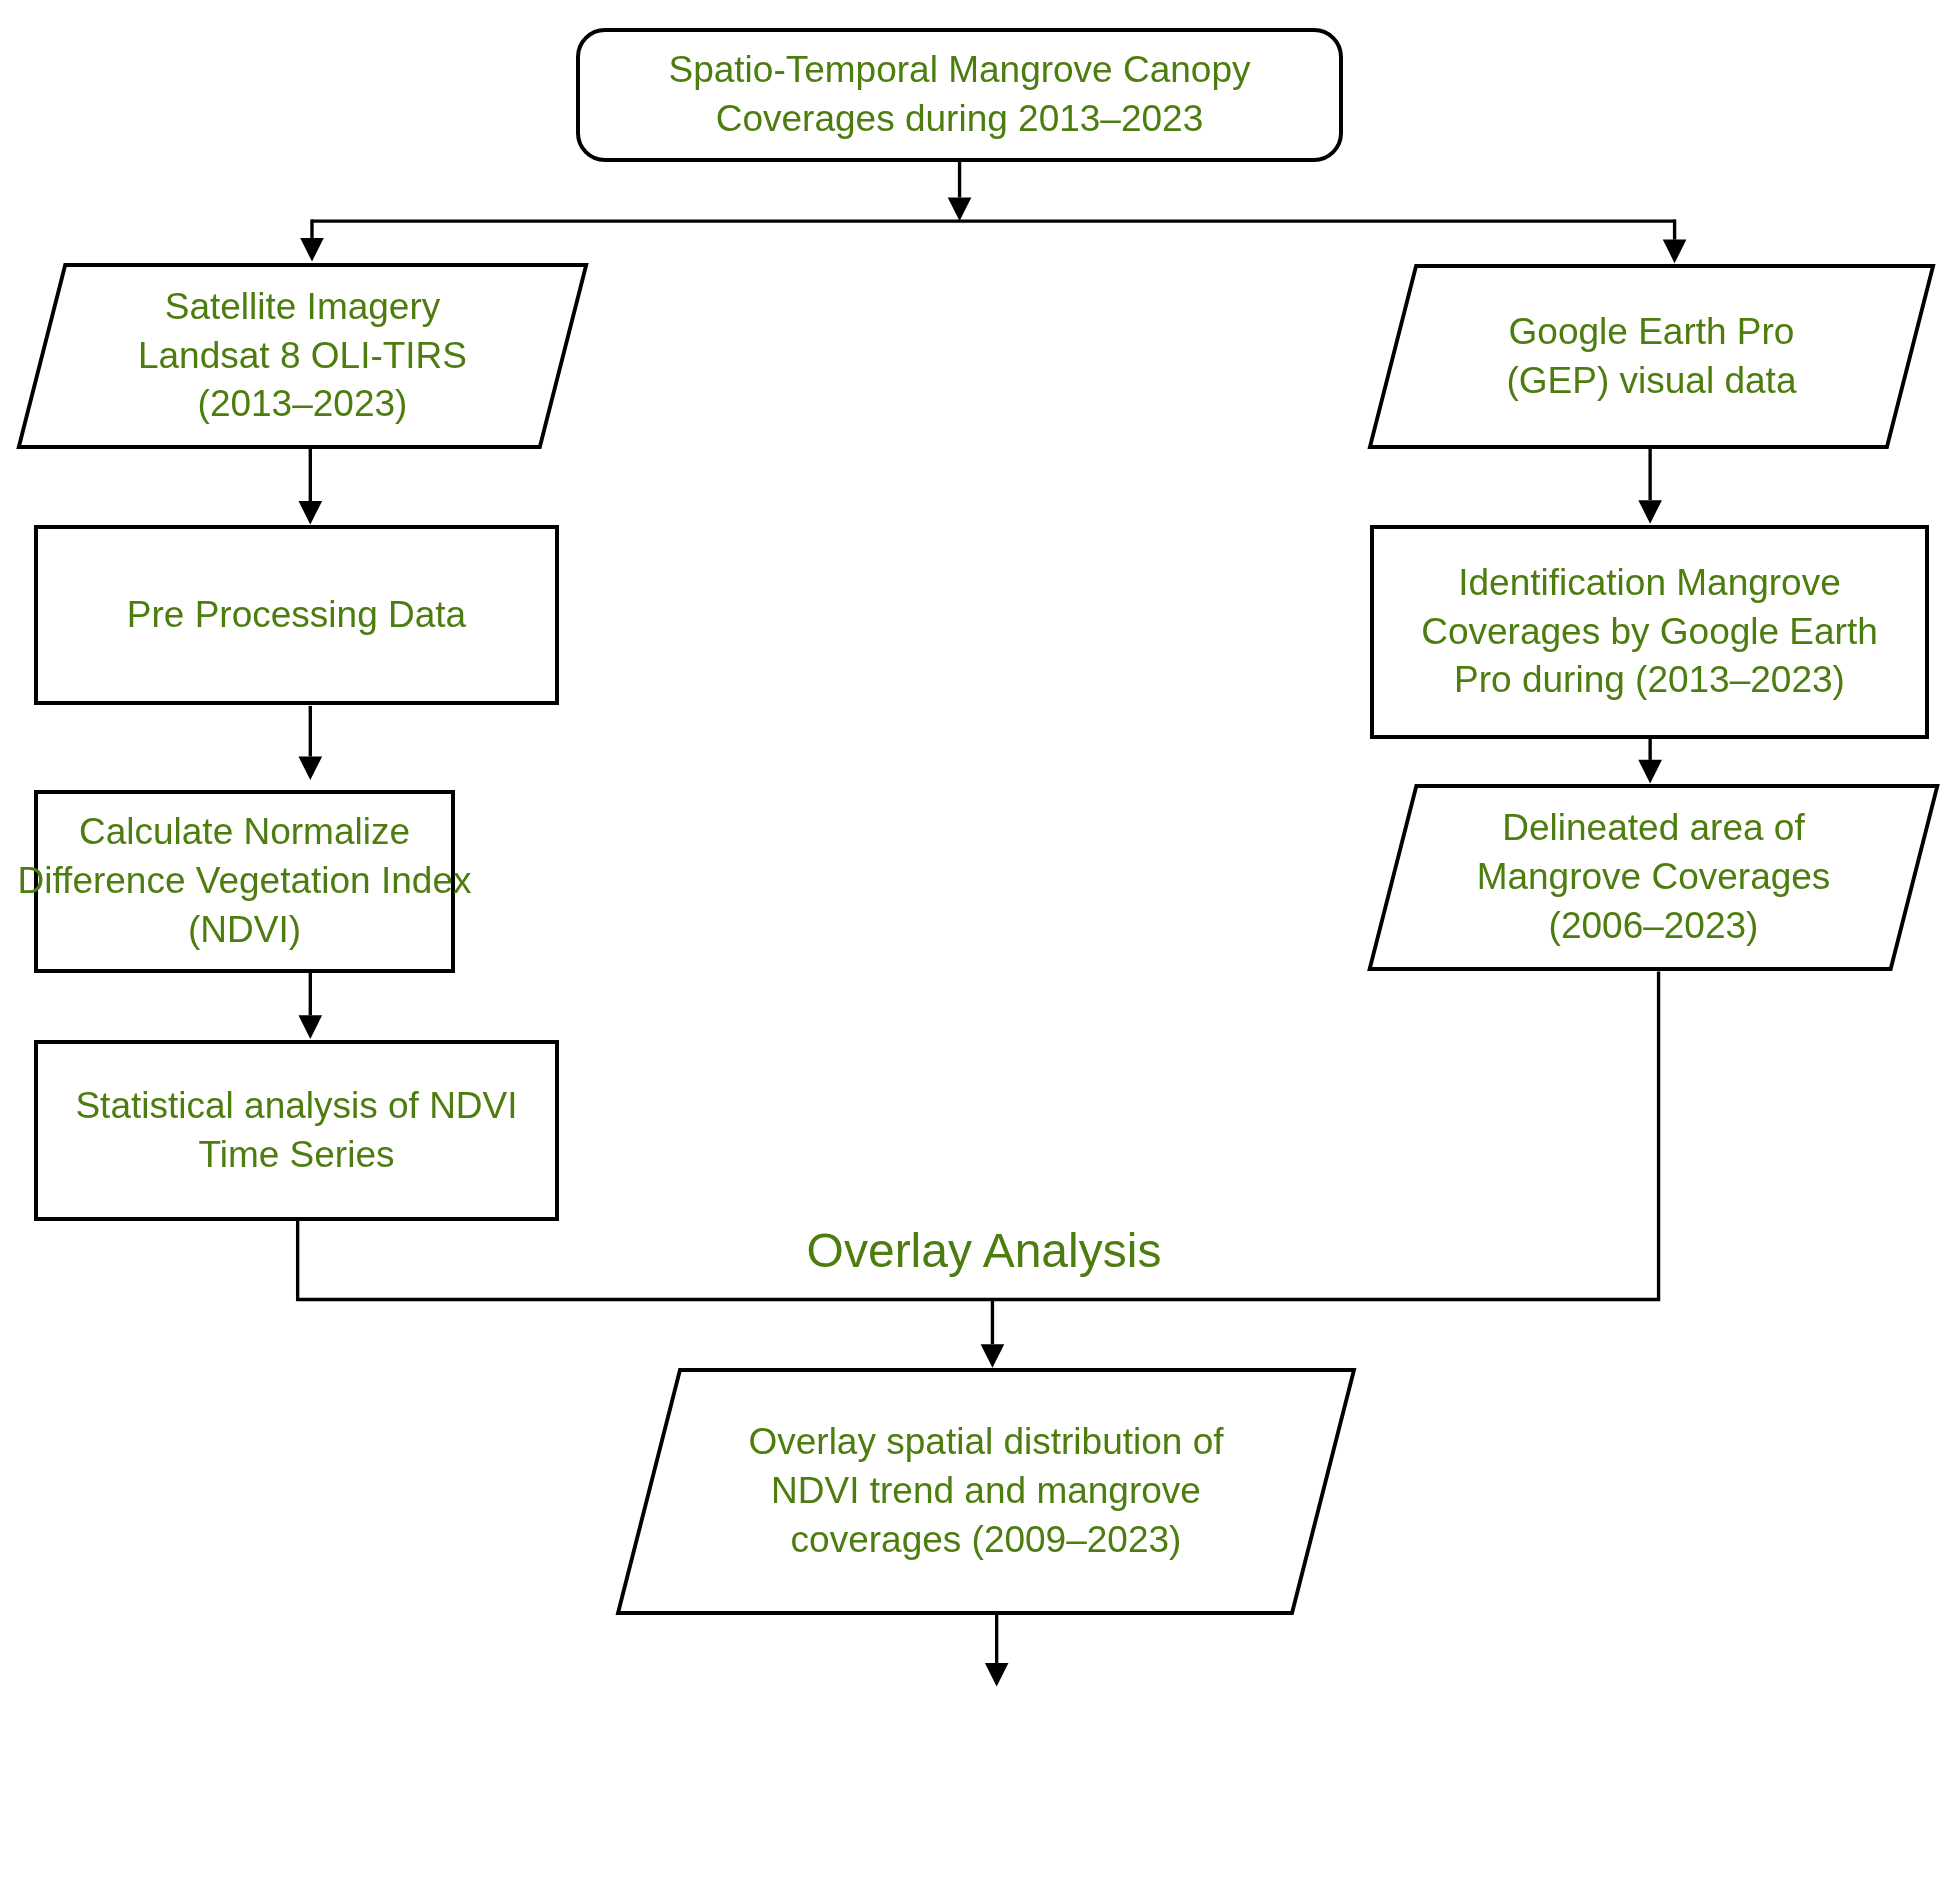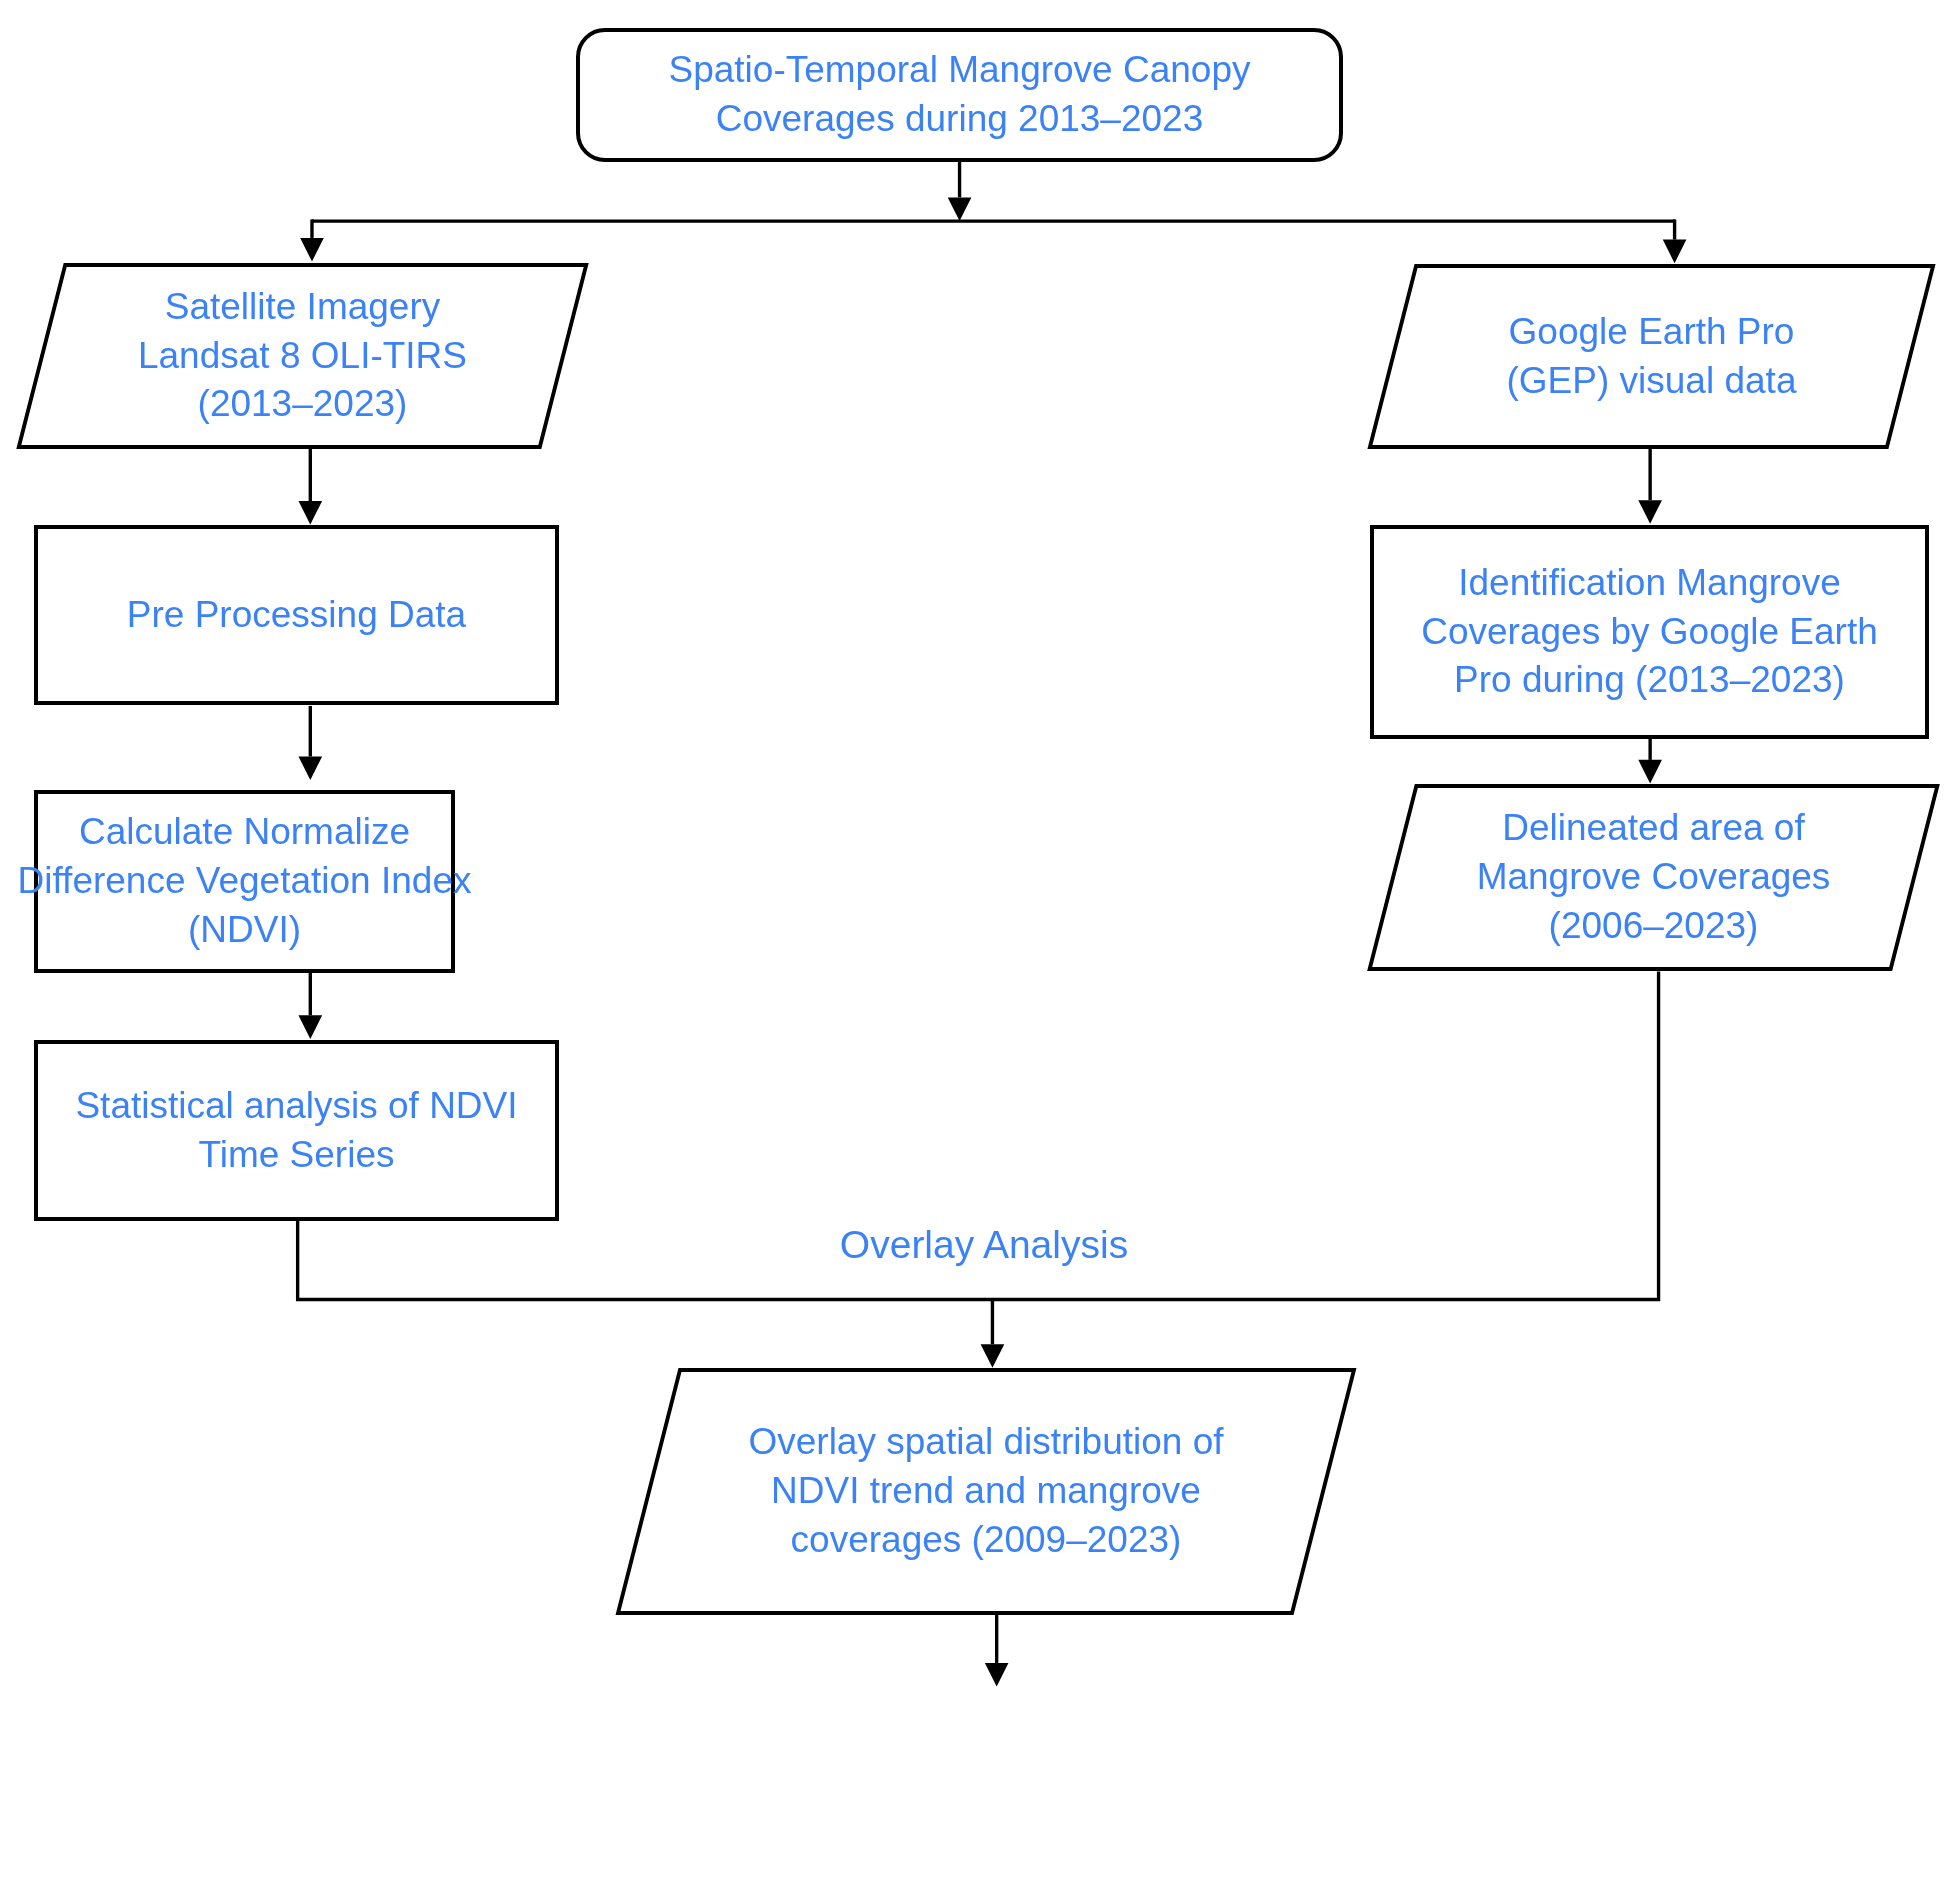--- a/index.html
+++ b/index.html
@@ -2,21 +2,21 @@
 <html style="font-size:13.5px"><head>
 <meta charset="utf-8">
 <style>
   html,body{margin:0;padding:0;background:#ffffff;}
   .canvas{
     position:relative;
     width:1952px;
     height:1884px;
     background:#ffffff;
     font-family:"Liberation Sans", sans-serif;
-    color:#3b82f6;
+    color:#4d7c0f;
     overflow:hidden;
   }
   .edges{position:absolute;left:0;top:0;width:1952px;height:1884px;}
   .edges path{stroke:#000;stroke-width:4;fill:none;}
   .edges polygon{fill:#000;stroke:none;}
   .node{
     position:absolute;
     display:flex;
     align-items:center;
     justify-content:center;
@@ -31,21 +31,21 @@
   .para{background:transparent;border:none;}
   .para-bg{
     position:absolute;inset:0;
     border:4.2px solid #000;background:#fff;
     transform:skewX(-14.3deg);
   }
   .lbl{position:relative;white-space:pre;display:block;}
   .edge-label{
     position:absolute;
     text-align:center;
-    font-size:39px;
+    font-size:48px;
     white-space:pre;
   }
 </style>
 </head>
 <body>
 
 <div class="canvas">
 
   <svg class="edges" viewBox="0 0 2315 2234" xmlns="http://www.w3.org/2000/svg">
     <g>

